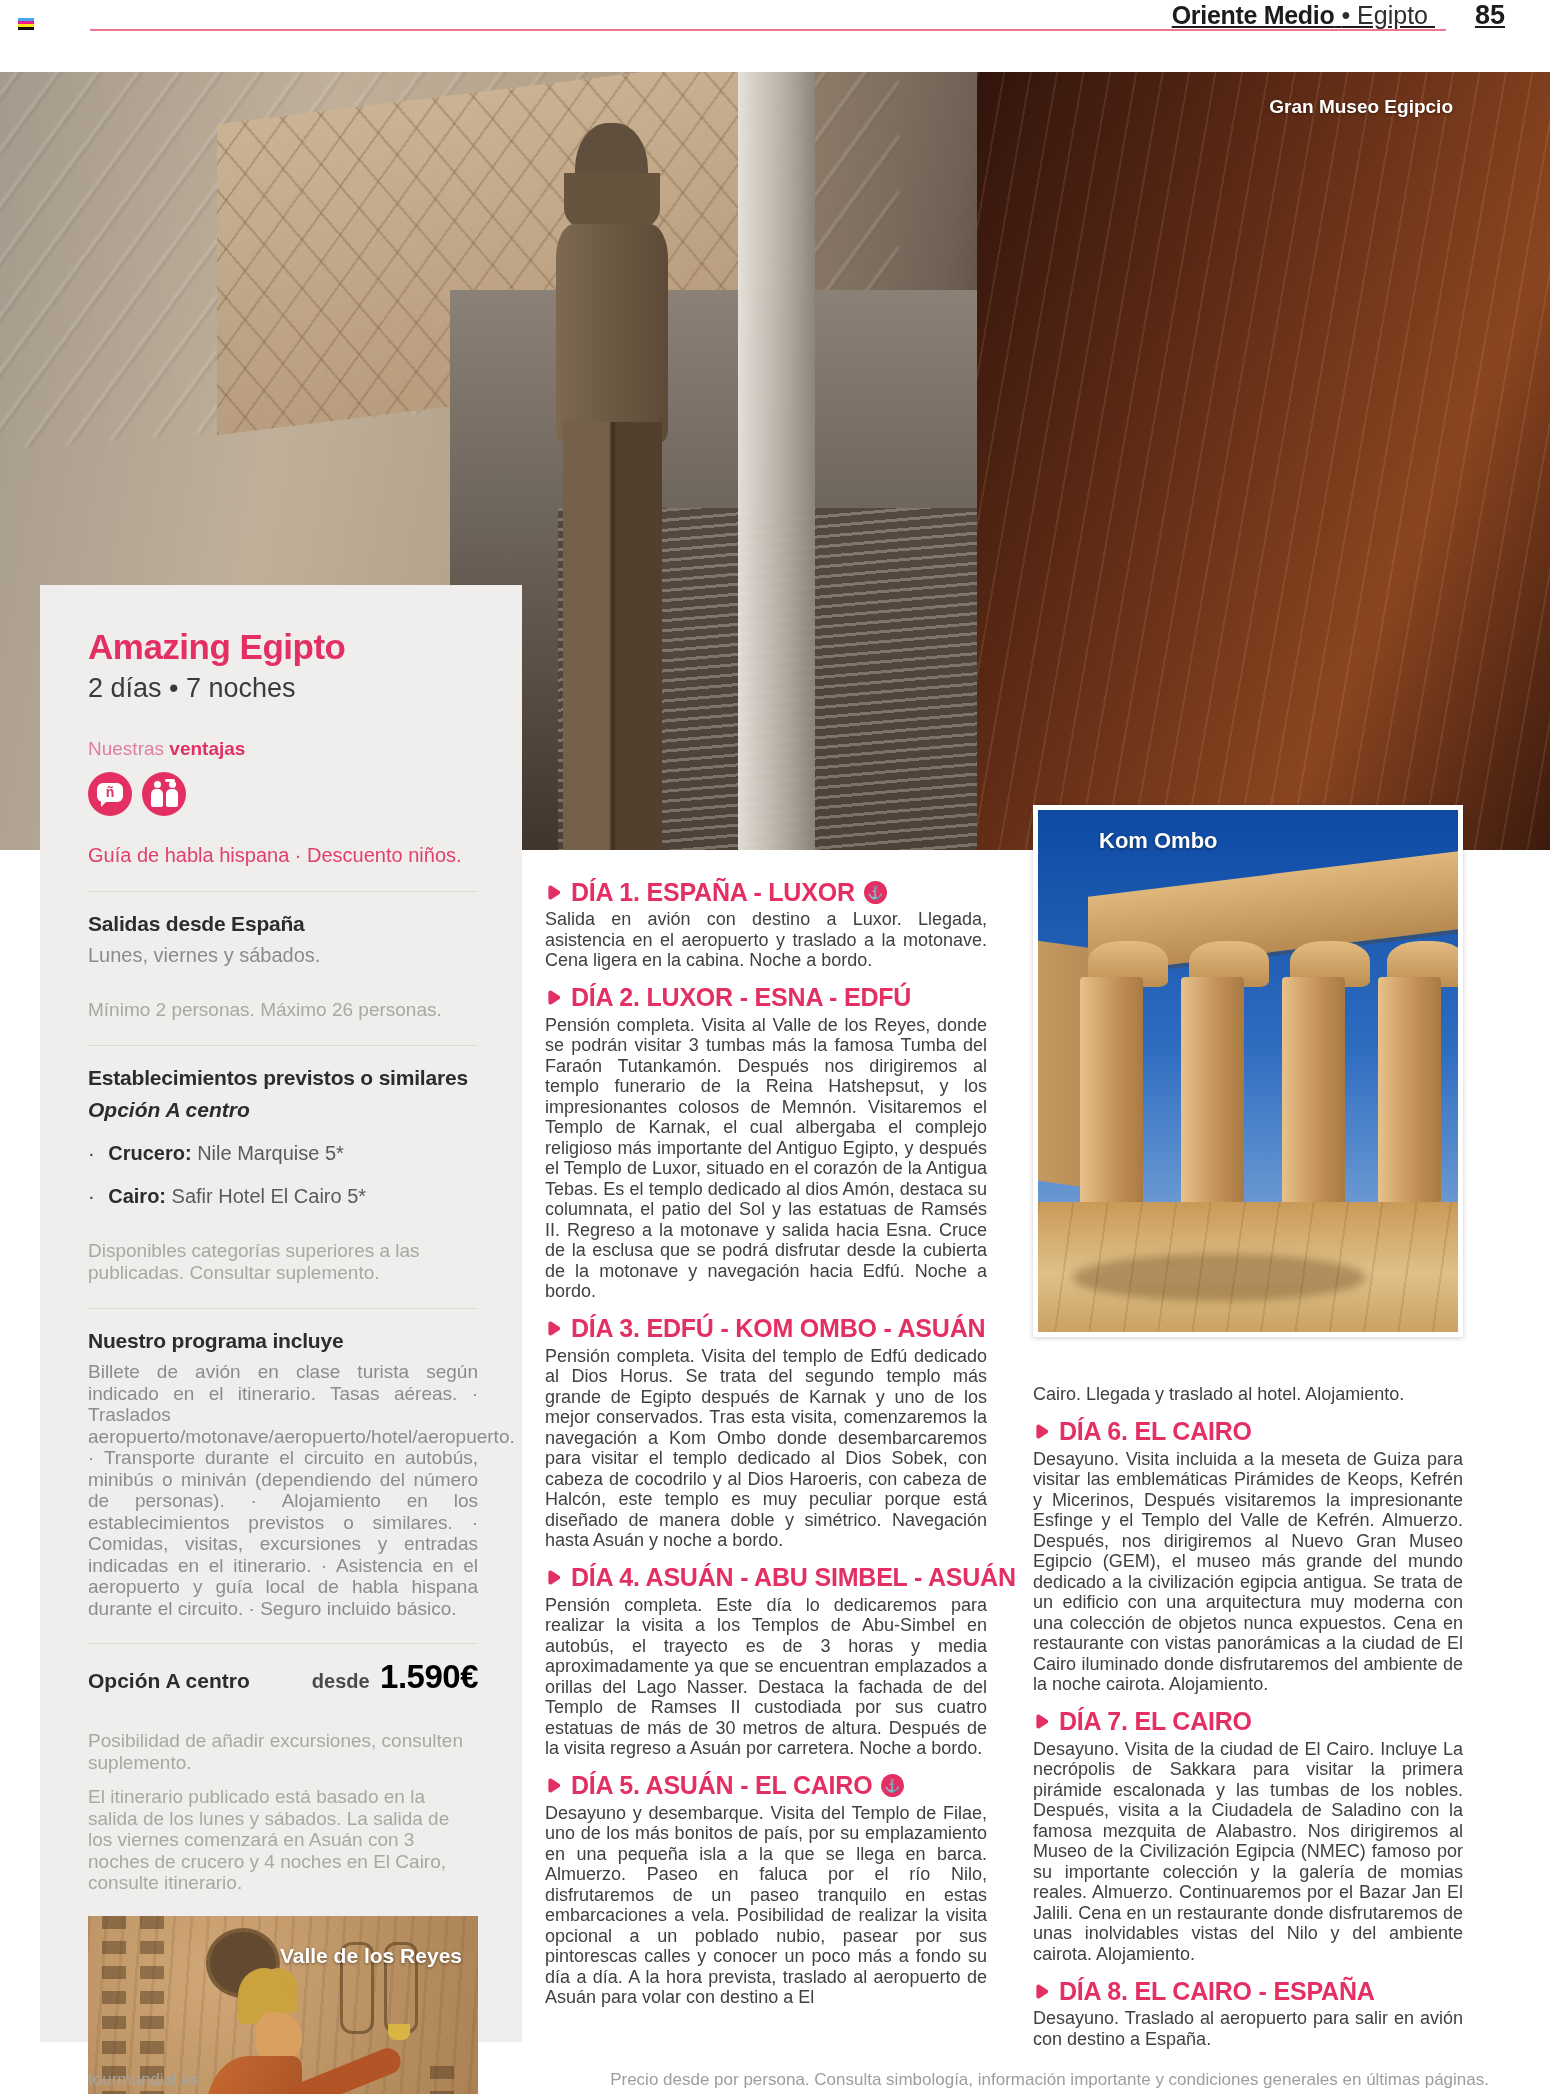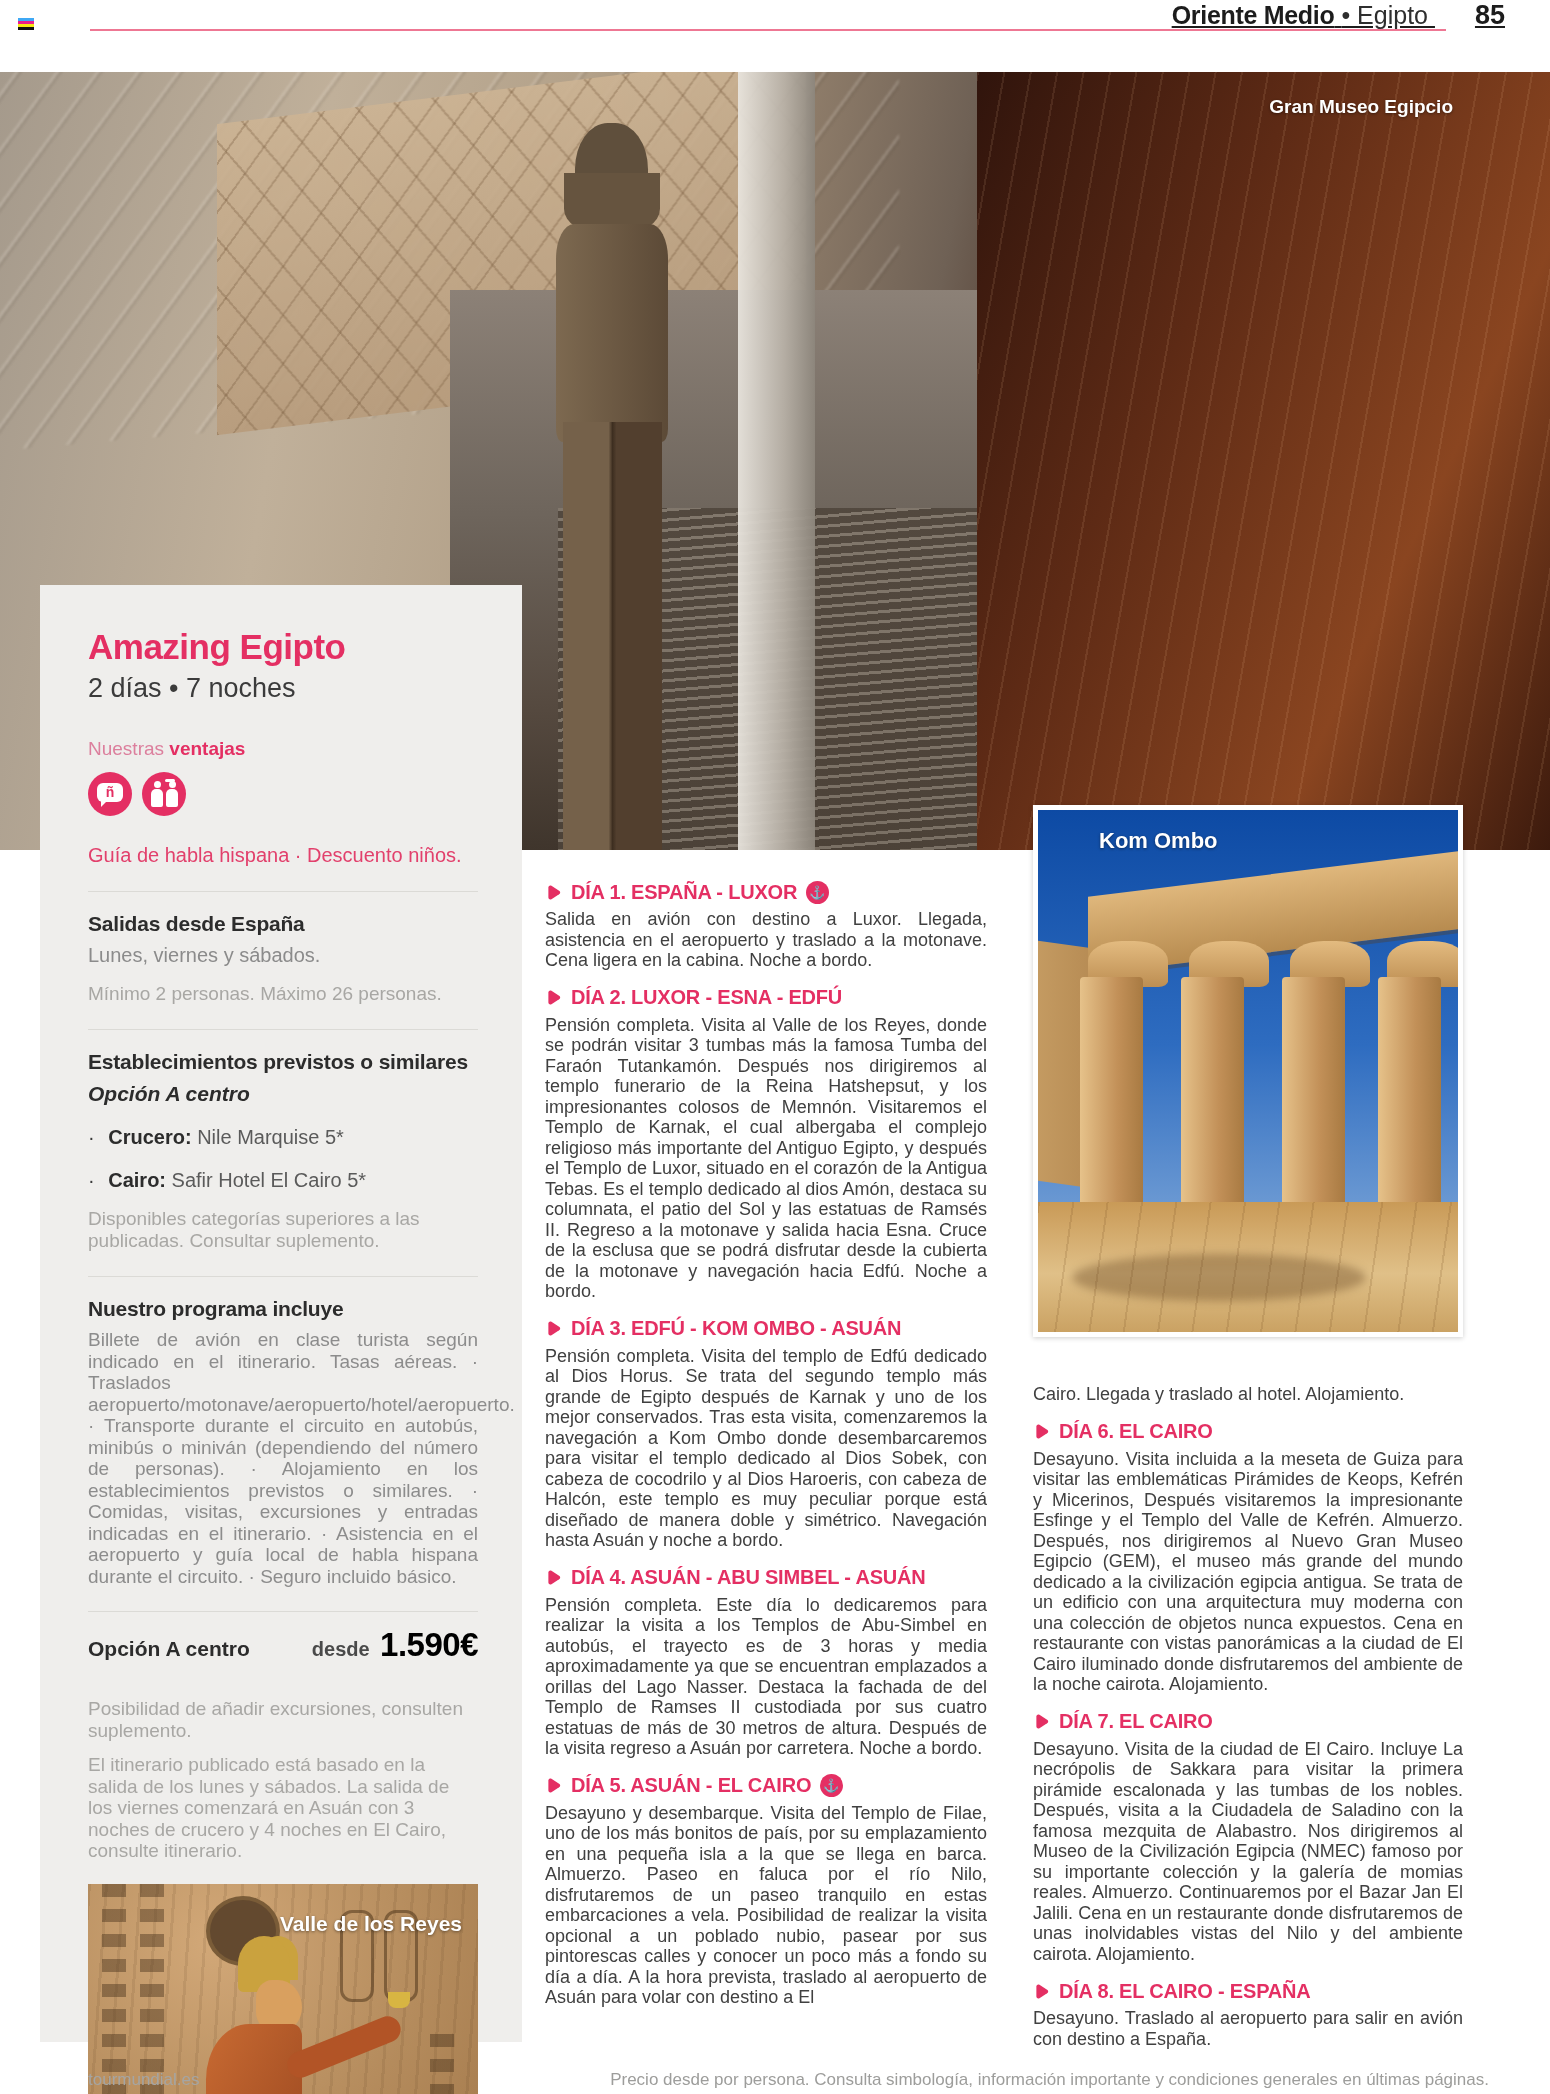--- a/index.html
+++ b/index.html
@@ -68,21 +68,21 @@
   .bubble:after { content:""; position:absolute; left:4px; bottom:-5px; border:5px solid rgba(0,0,0,0);
     border-top-color:#ffffff; border-left-color:#ffffff; }
   .kid { position:absolute; bottom:9px; width:12px; height:18px; background:#ffffff; border-radius:5px 5px 2px 2px; }
   .kid:before { content:""; position:absolute; top:-8px; left:2.5px; width:7px; height:7px; border-radius:50%; background:#ffffff; }
   .kid-a { left:9px; } .kid-b { left:24px; }
   .kid-b:after { content:""; position:absolute; top:-10px; left:-1px; width:10px; height:3px; border-radius:2px; background:#ffffff; }
   .adv-caption { margin-top:28px; font-size:20px; color:#e2406c; }
   .lp-rule { border:0; border-top:1px solid #dbdad6; margin-top:24px; }
   .lp-h3 { margin-top:20px; font-size:21px; font-weight:bold; color:#2c2c2c; letter-spacing:-.2px; }
   .lp-days { margin-top:8px; font-size:20px; color:#8b8b8b; }
-  .lp-small { margin-top:16px; font-size:19px; color:#a8a7a4; }
+  .lp-small { margin-top:32px; font-size:19px; color:#a8a7a4; }
   .lp-option { margin-top:8px; font-size:21px; font-weight:bold; font-style:italic; color:#2c2c2c; }
   .hotel-line { margin-top:20px; font-size:20px; color:#5a5a5a; }
   .hotel-line:before { content:"·"; margin-right:8px; color:#3a3a3a; }
   .hotel-line b { color:#2c2c2c; }
   .lp-program { margin-top:8px; font-size:19px; line-height:21.5px; color:#8c8c8c; text-align:justify; }
   .price-row { margin-top:14px; display:flex; justify-content:space-between; align-items:baseline; }
   .price-option { font-size:21px; font-weight:bold; color:#2c2c2c; }
   .price-from { font-size:20px; font-weight:bold; color:#4a4a4a; margin-right:6px; }
   .price-amount { font-size:33px; font-weight:bold; color:#000000; letter-spacing:-.5px; }
   .lp-note { margin-top:13px; font-size:19px; line-height:21.5px; color:#a8a7a4; }
@@ -110,21 +110,21 @@
   .valle-cup { left:300px; top:108px; width:22px; height:16px; background:#d8b542; border-radius:0 0 8px 8px; }
   .valle-caption { top:28px; right:16px; font-size:21px; }
 
   
   .col { position:absolute; font-size:18px; }
   .col-mid { left:545px; top:880px; width:442px; }
   .col-right { left:1033px; top:805px; width:430px; }
   .day-block { margin-top:15px; }
   .day-block.first { margin-top:0; }
   .day-heading { display:flex; align-items:center; gap:9px; height:24px; }
-  .day-title { font-size:20px; font-weight:bold; color:#e42f63; letter-spacing:-.2px; white-space:nowrap; }
+  .day-title { font-size:25px; font-weight:bold; color:#e42f63; letter-spacing:-.2px; white-space:nowrap; }
   .day-bullet { width:17px; height:17px; flex:0 0 17px; }
   .anchor-badge { width:23px; height:23px; border-radius:50%; background:#e42f63; color:#ffffff;
     font-size:13px; line-height:23px; text-align:center; flex:0 0 23px; }
   .day-text { margin-top:5px; font-size:18px; line-height:20.5px; color:#404040; text-align:justify; }
   .cont-text { font-size:18px; line-height:20.5px; color:#404040; }
 
   
   .kom-card { position:relative; width:430px; height:532px; border:5px solid #ffffff;
     box-shadow:0 1px 5px rgba(0,0,0,.2); overflow:hidden; margin-bottom:47px; background:#2e6cc0; }
   .kom-card > div { position:absolute; }

